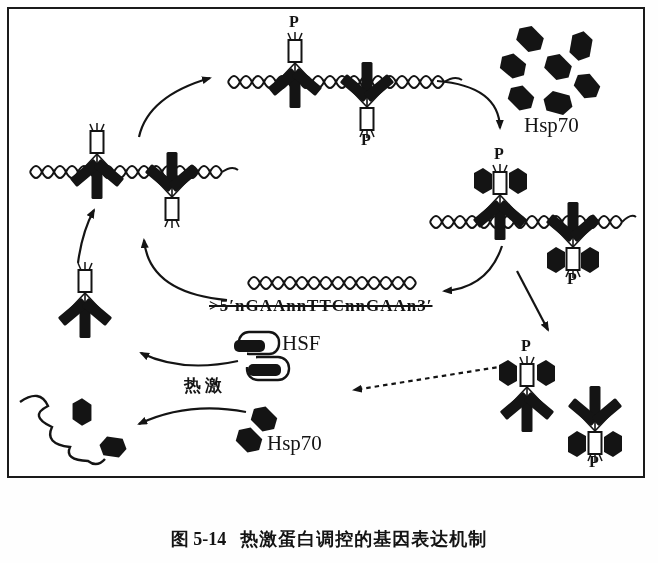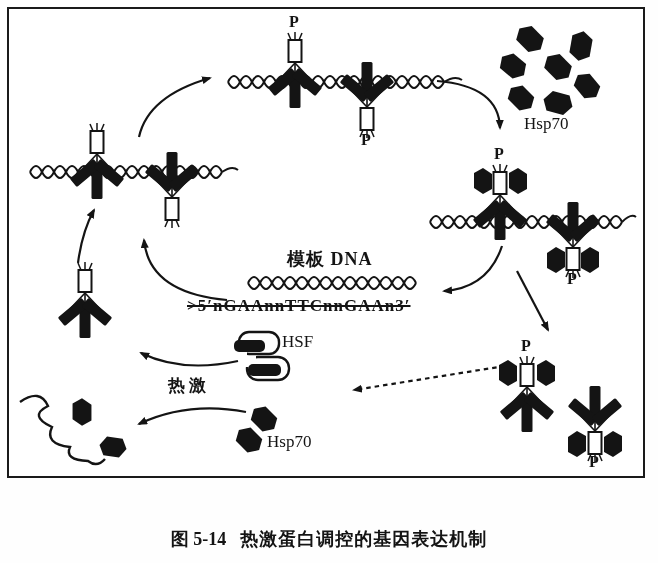--- a/index.html
+++ b/index.html
@@ -7,21 +7,21 @@
     position:relative;width:658px;height:563px;background:#fefefe;
     font-family:"Liberation Serif","DejaVu Serif",serif;color:#141414;overflow:hidden;
   }
   #frame{
     position:absolute;left:7px;top:7px;width:638px;height:471px;
     border:2px solid #1a1a1a;box-sizing:border-box;background:#fff;
   }
   svg{position:absolute;left:0;top:0;}
   .lbl{position:absolute;white-space:nowrap;line-height:1;}
   .p-lbl{font-size:16px;font-weight:bold;}
-  .prot-lbl{font-size:17px;}
+  .prot-lbl{font-size:21px;}
   .cn{font-weight:bold;letter-spacing:2px;font-size:18px;}
   .seq{
     font-size:17px;font-weight:bold;letter-spacing:1px;
     text-decoration:line-through;text-decoration-thickness:2px;
   }
   #caption{
     position:absolute;left:0;top:527px;width:658px;text-align:center;
     font-size:18px;font-weight:bold;letter-spacing:1px;
   }
   #caption .num{margin-right:14px;letter-spacing:0;}
@@ -202,21 +202,20 @@
   <span class="lbl p-lbl" style="left:361px;top:132px;">P</span>
   <span class="lbl p-lbl" style="left:494px;top:146px;">P</span>
   <span class="lbl p-lbl" style="left:567px;top:271px;">P</span>
   <span class="lbl p-lbl" style="left:521px;top:338px;">P</span>
   <span class="lbl p-lbl" style="left:589px;top:454px;">P</span>
 
   <span class="lbl prot-lbl" style="left:524px;top:115px;">Hsp70</span>
   <span class="lbl prot-lbl" style="left:282px;top:333px;text-align:right;">HSF</span>
   <span class="lbl prot-lbl" style="left:267px;top:433px;">Hsp70</span>
 
-  <span class="lbl cn" style="left:287px;top:250px;letter-spacing:1px;">模板 DNA</span>
-  <span class="lbl cn" style="left:168px;top:377px;letter-spacing:4px;font-size:17px;">热激</span>
-
-  <span class="lbl seq" style="left:187px;top:297px;">&gt;5′nGAAnnTTCnnGAAn3′</span>
+  <span class="lbl cn" style="left:184px;top:377px;letter-spacing:4px;font-size:17px;">热激</span>
+
+  <span class="lbl seq" style="left:209px;top:297px;">&gt;5′nGAAnnTTCnnGAAn3′</span>
 
   <div id="caption">
     <span class="num">图 5-14</span><span>热激蛋白调控的基因表达机制</span>
   </div>
 </div>
 
 </body></html>

